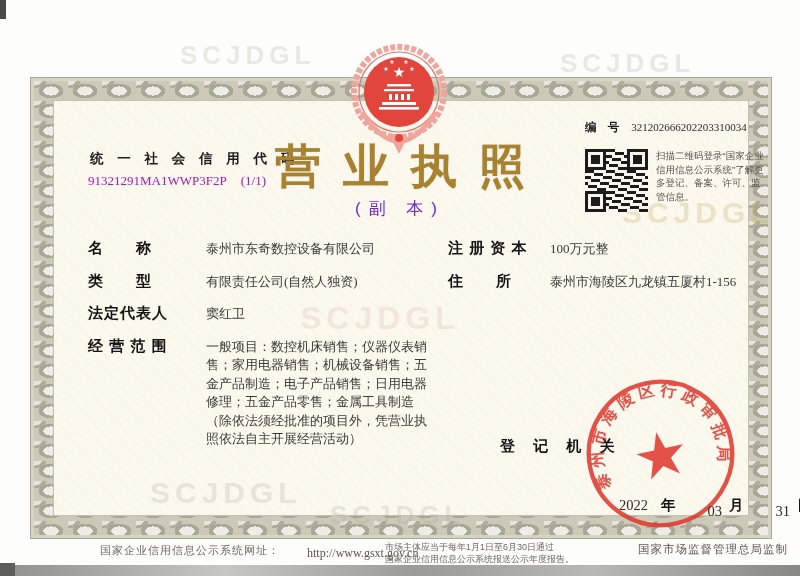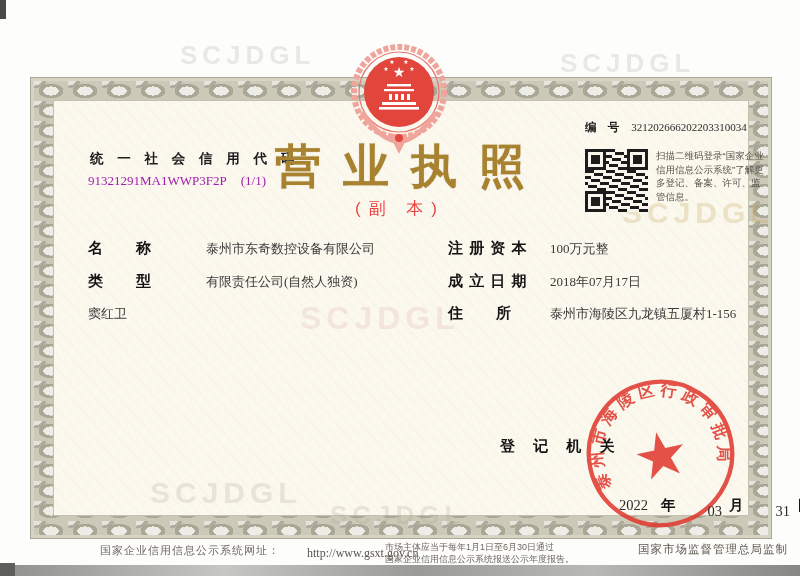--- a/index.html
+++ b/index.html
@@ -36,21 +36,21 @@
   
   .credit-label{position:absolute;left:90px;top:150px;font-size:13.5px;font-weight:bold;
     letter-spacing:5px;color:#1d1d1d;}
   .credit-code{position:absolute;left:88px;top:173px;font-size:13px;color:#a21caf;
     font-family:Liberation Serif, serif;}
   .credit-code .suffix{margin-left:14px;}
   .title{position:absolute;left:0;top:136px;width:800px;text-align:center;
     font-size:46px;font-weight:bold;letter-spacing:22px;text-indent:22px;color:#a8822f;
     text-shadow:0 0 1px rgba(120,90,20,.45);}
   .subtitle{position:absolute;left:0;top:197px;width:800px;text-align:center;
-    font-size:17px;color:#ef4444;letter-spacing:8px;}
+    font-size:17px;color:#6d28d9;letter-spacing:8px;}
 
   .serial{position:absolute;left:585px;top:120px;font-size:11.5px;color:#1d1d1d;white-space:nowrap;}
   .serial .lbl{font-weight:bold;letter-spacing:4px;margin-right:8px;}
   .serial .num{font-family:"Liberation Serif","DejaVu Serif",serif;font-size:11px;color:#2b2b2b;}
   .qr{position:absolute;left:585px;top:149px;width:63px;height:63px;}
   .qr-caption{position:absolute;left:656px;top:149px;width:110px;font-size:9.5px;
     line-height:13.5px;color:#57524c;}
 
   
   .fields-left{position:absolute;left:88px;top:239px;width:342px;}
@@ -371,32 +371,33 @@
 <div class="fields-left">
   <div class="row">
     <span class="lbl">名　　称</span>
     <span class="val">泰州市东奇数控设备有限公司</span>
   </div>
   <div class="row">
     <span class="lbl">类　　型</span>
     <span class="val">有限责任公司(自然人独资)</span>
   </div>
   <div class="row">
+    <span class="lbl">法定代表人</span>
     <span class="val">窦红卫</span>
+  </div>
+  <div class="row">
+    <span class="lbl">经 营 范 围</span>
+    <span class="val">一般项目：数控机床销售；仪器仪表销售；家用电器销售；机械设备销售；五金产品制造；电子产品销售；日用电器修理；五金产品零售；金属工具制造（除依法须经批准的项目外，凭营业执照依法自主开展经营活动）</span>
   </div>
 </div>
 
 <div class="fields-right">
   <div class="row">
     <span class="lbl">注 册 资 本</span>
     <span class="val">100万元整</span>
-  </div>
-  <div class="row">
-    <span class="lbl">成 立 日 期</span>
-    <span class="val">2018年07月17日</span>
   </div>
   <div class="row">
     <span class="lbl">住　　所</span>
     <span class="val">泰州市海陵区九龙镇五厦村1-156</span>
   </div>
 </div>
 
 <div class="reg-label">登 记 机 关</div>
 
 <div class="seal">

